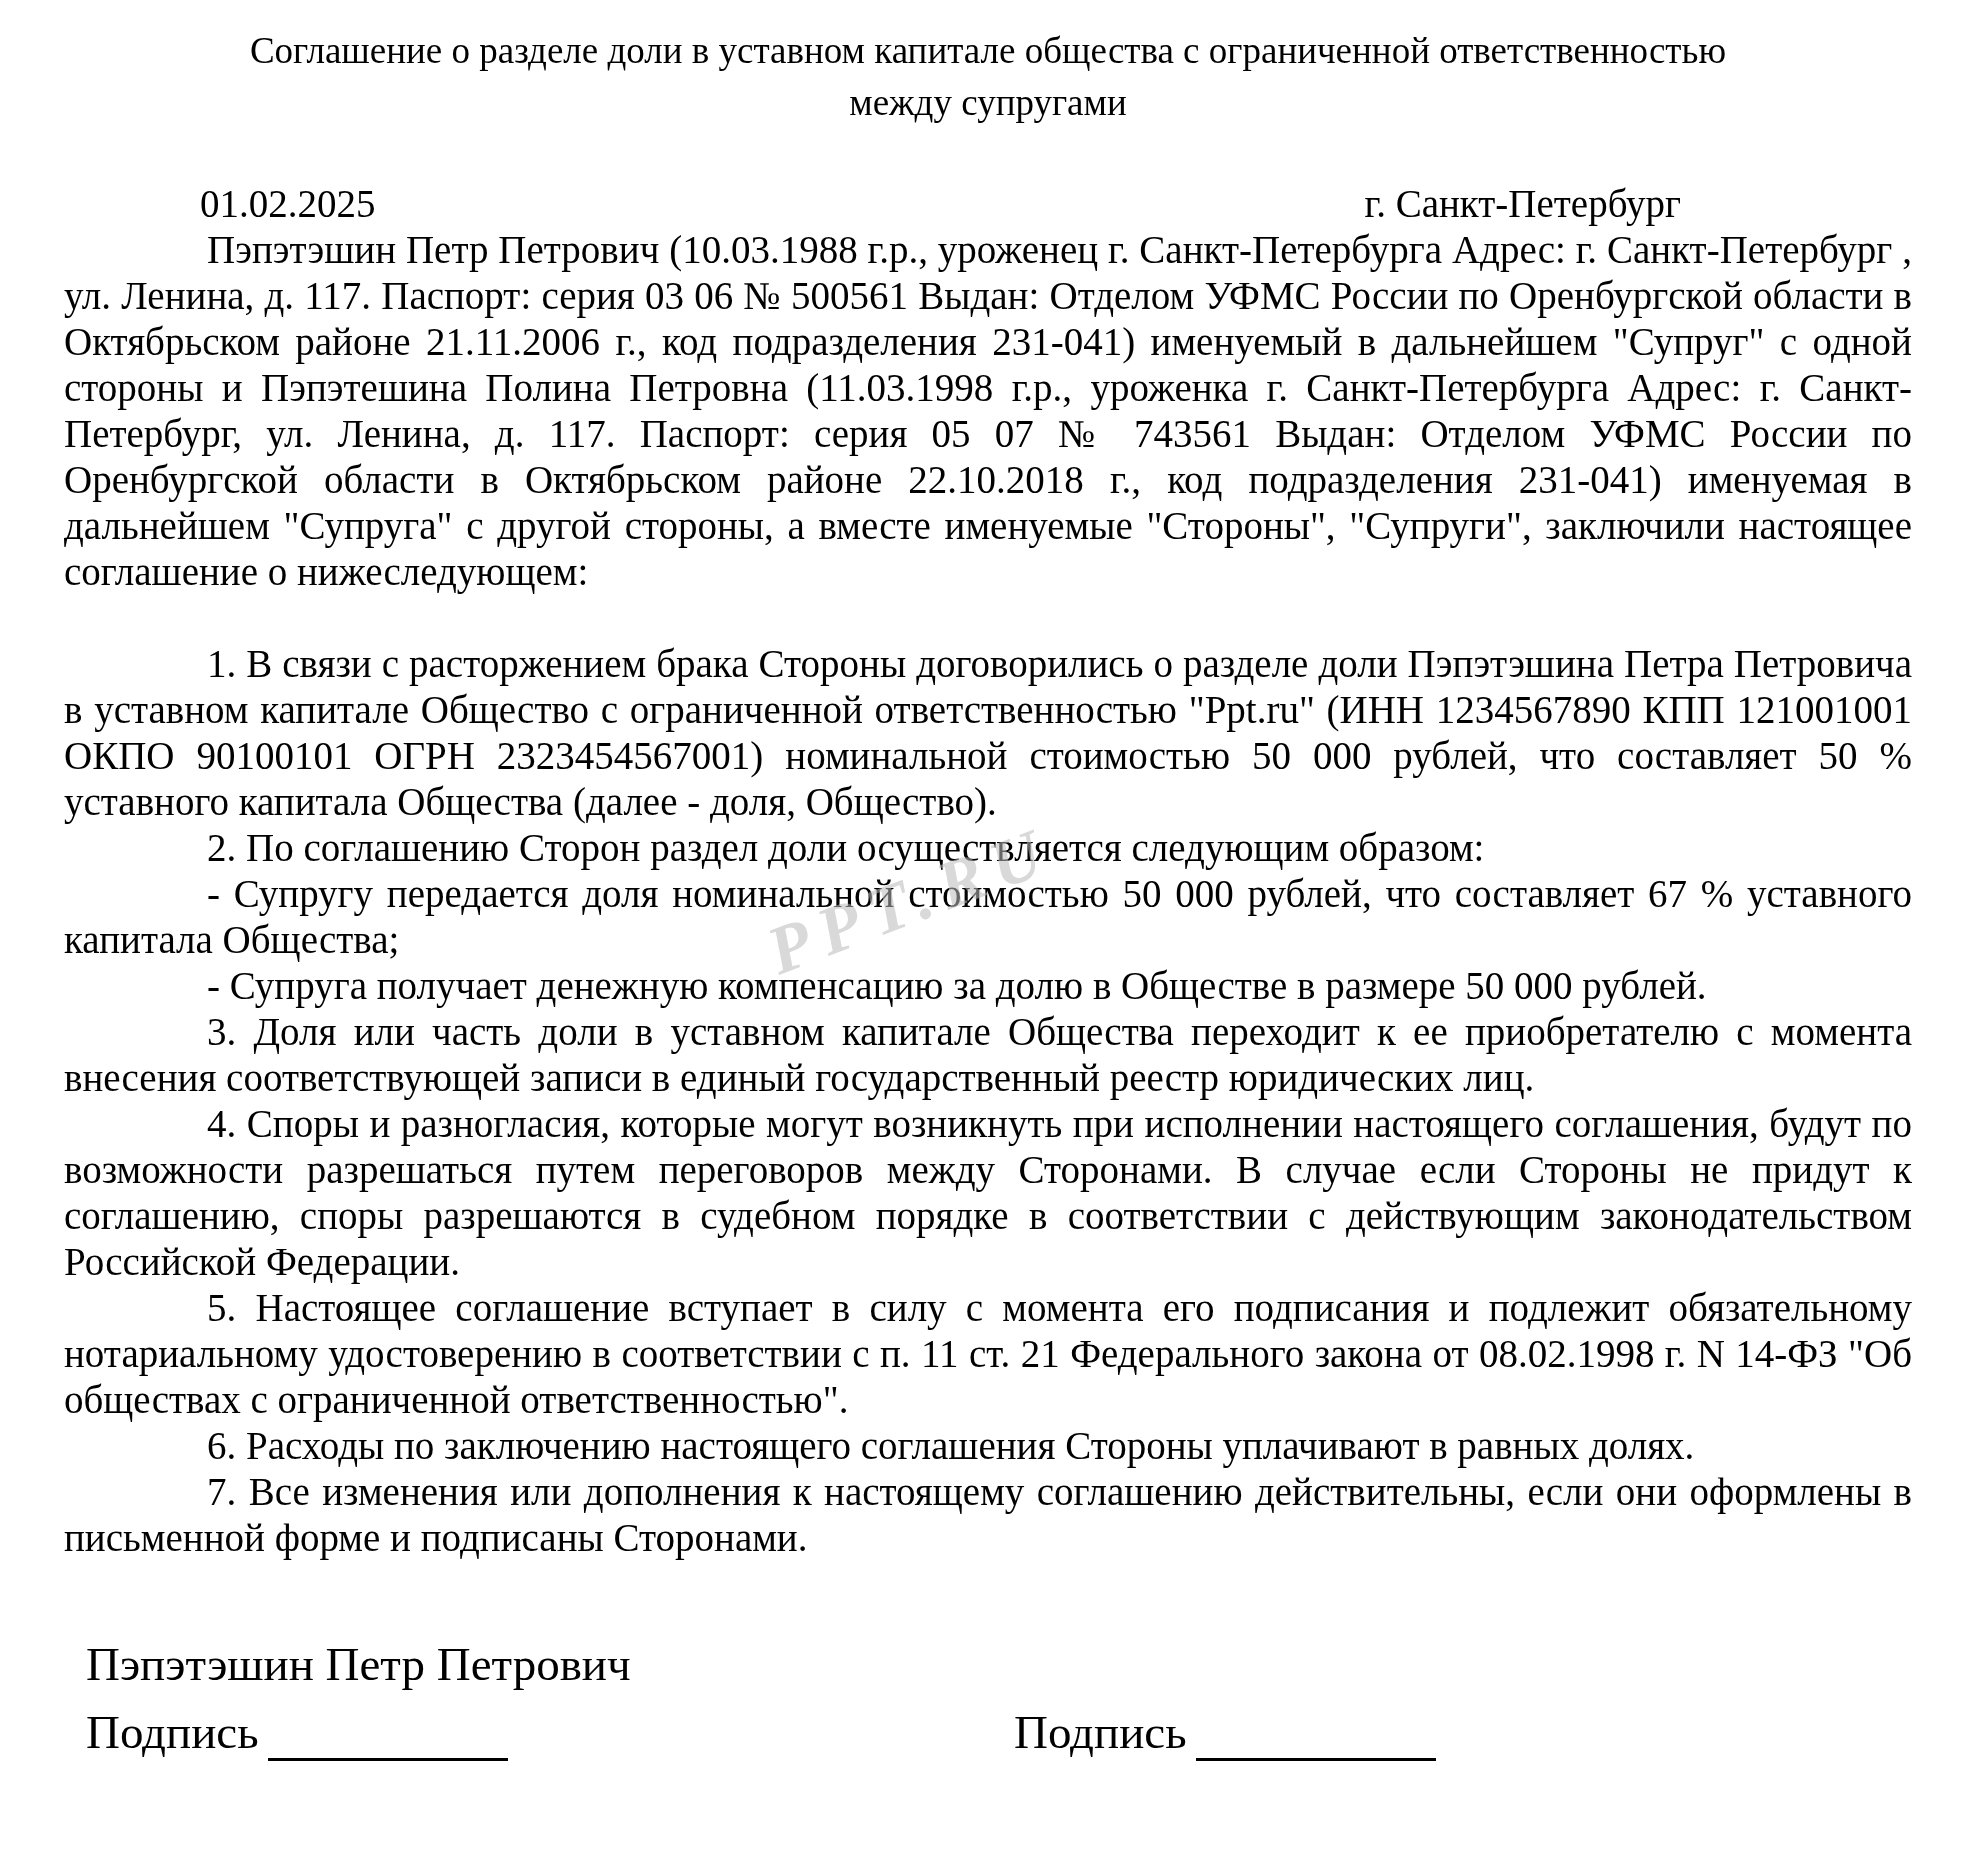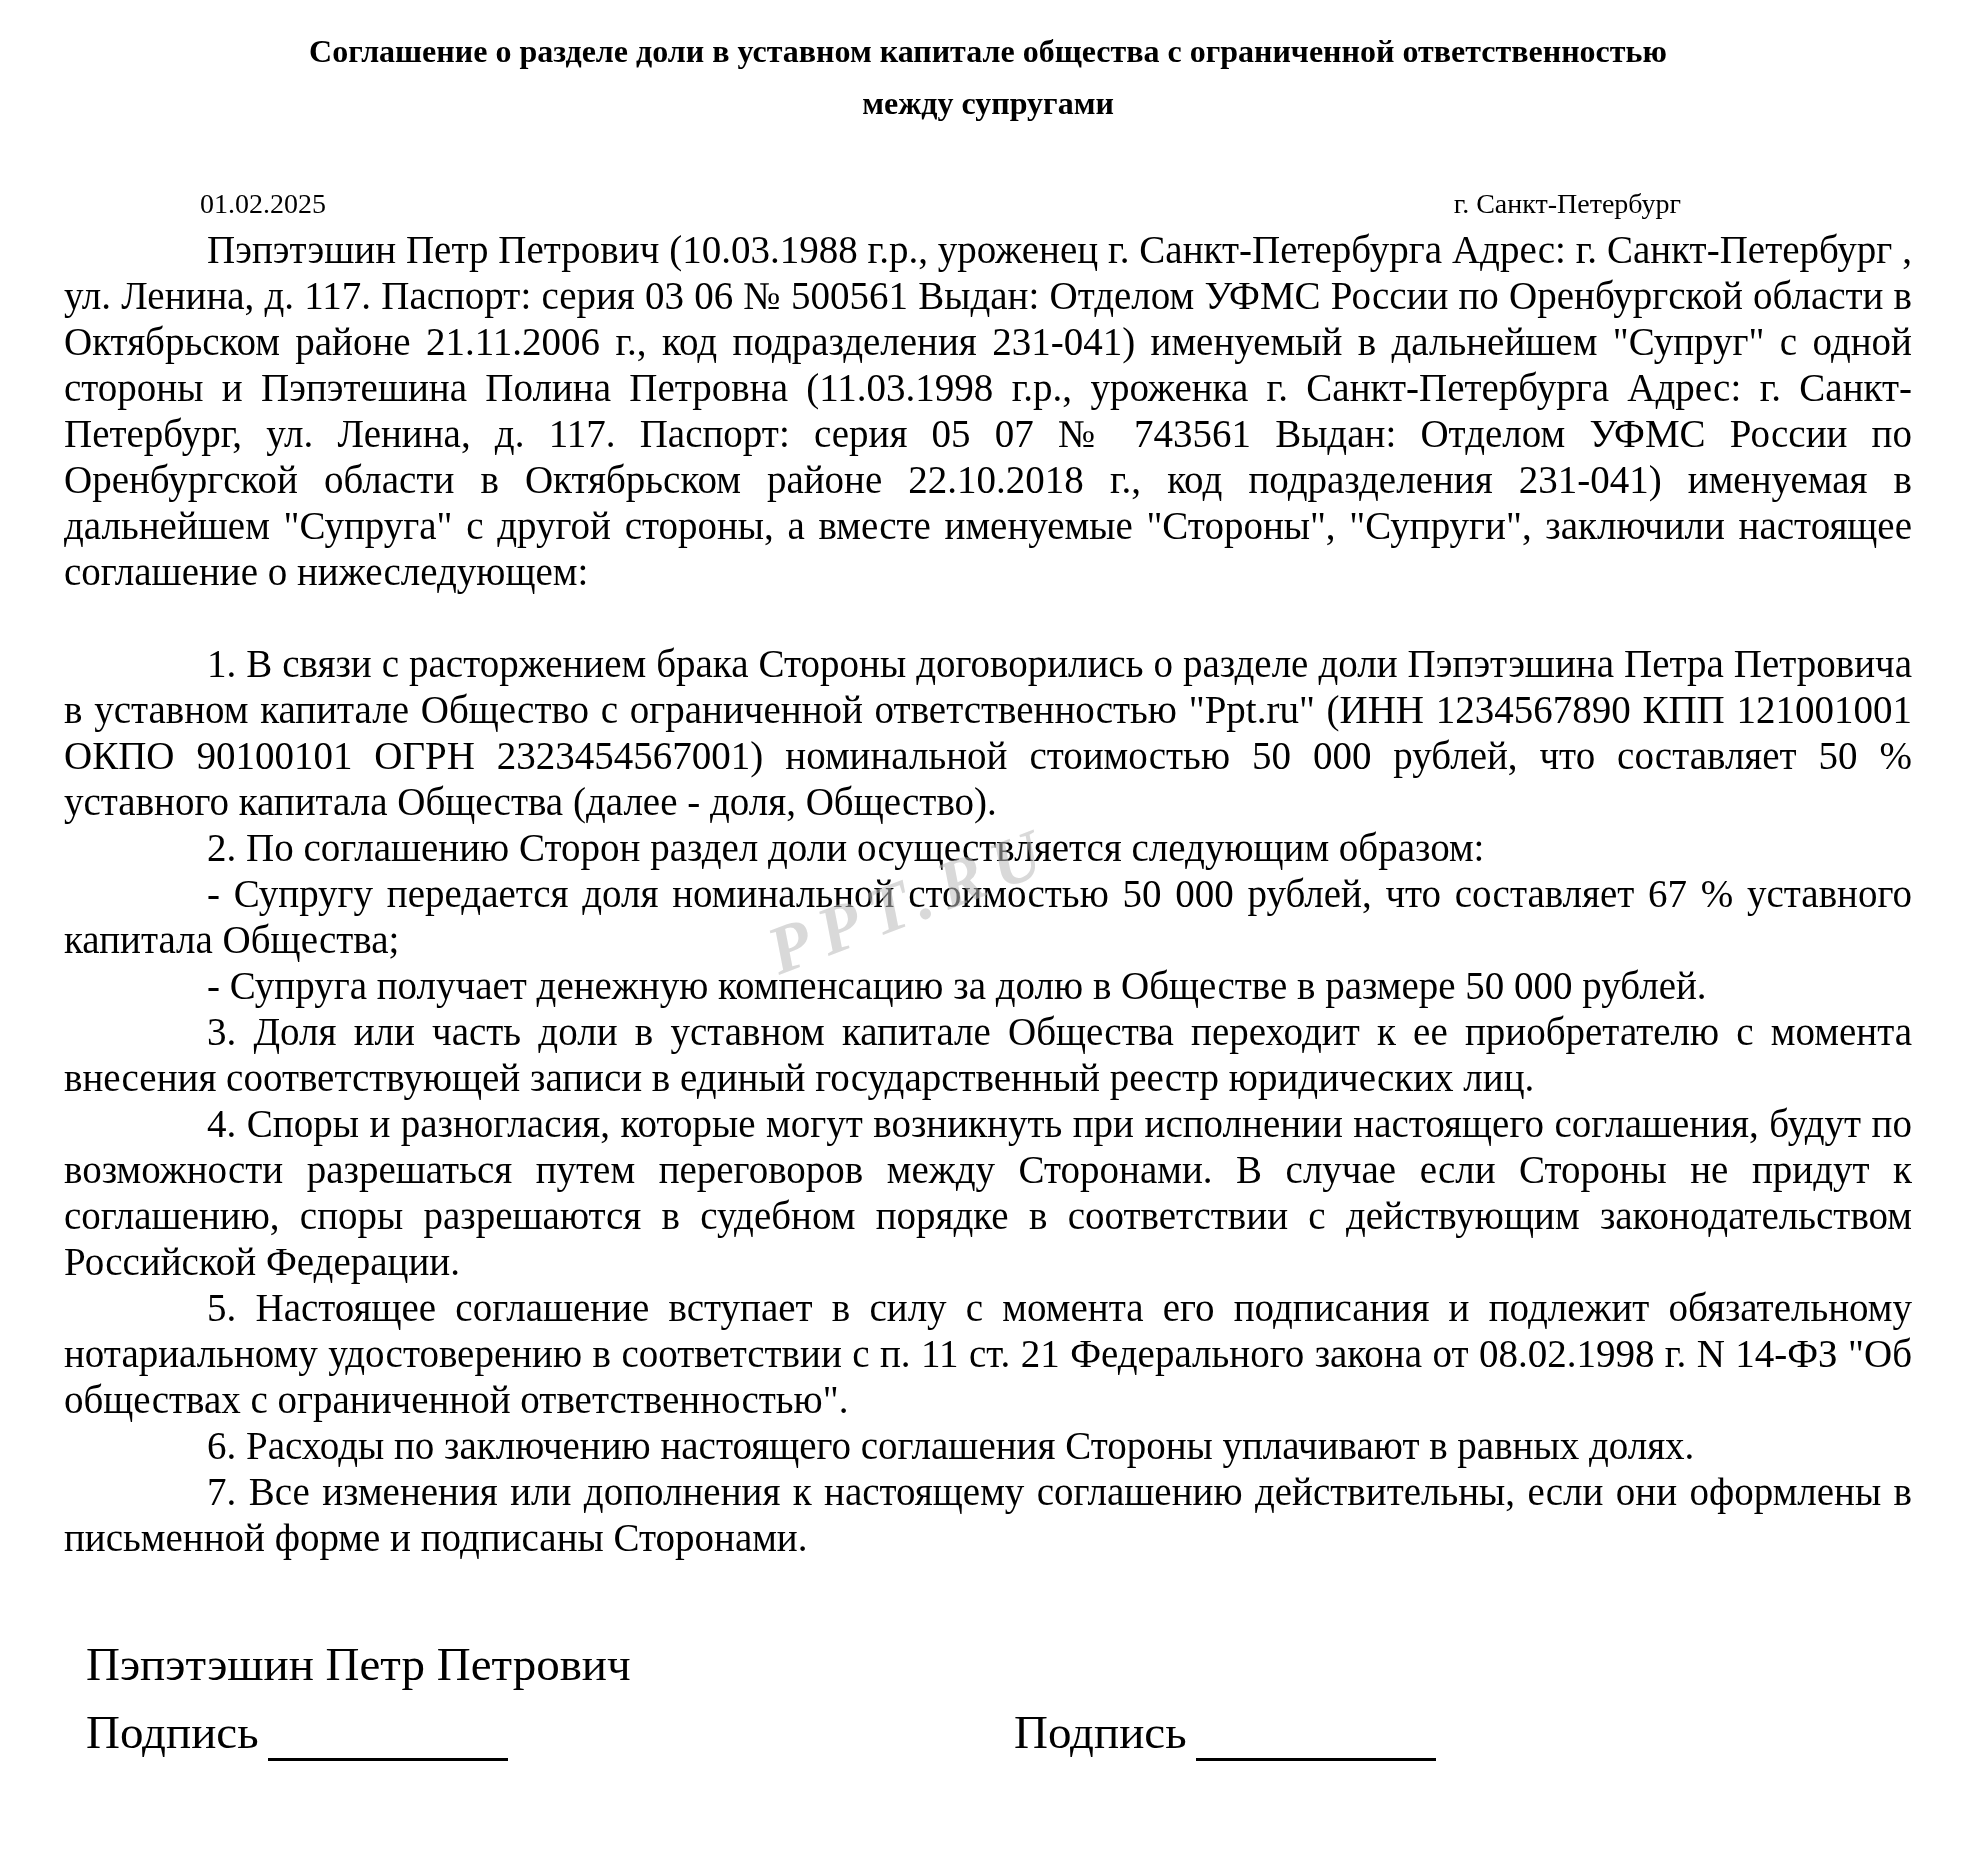--- a/index.html
+++ b/index.html
@@ -10,29 +10,29 @@
     background:#ffffff;
     color:#000000;
     font-family:"Liberation Serif", serif;
     box-sizing:border-box;
     padding:0 53px 0 64px;
     overflow:hidden;
   }
   .doc-title {
     margin:25px 0 0 0;
     text-align:center;
-    font-weight:bold;
-    font-size:32px;
+    font-weight:normal;
+    font-size:37px;
     line-height:52px;
   }
   .date-row {
     display:flex;
     justify-content:space-between;
     margin-top:52px;
-    font-size:28px;
+    font-size:39px;
     line-height:46px;
   }
   .date-left  { margin-left:136px; }
   .date-right { margin-right:231px; }
   p.doc {
     margin:0;
     font-size:39px;
     line-height:46px;
     text-align:justify;
     text-indent:143px;

